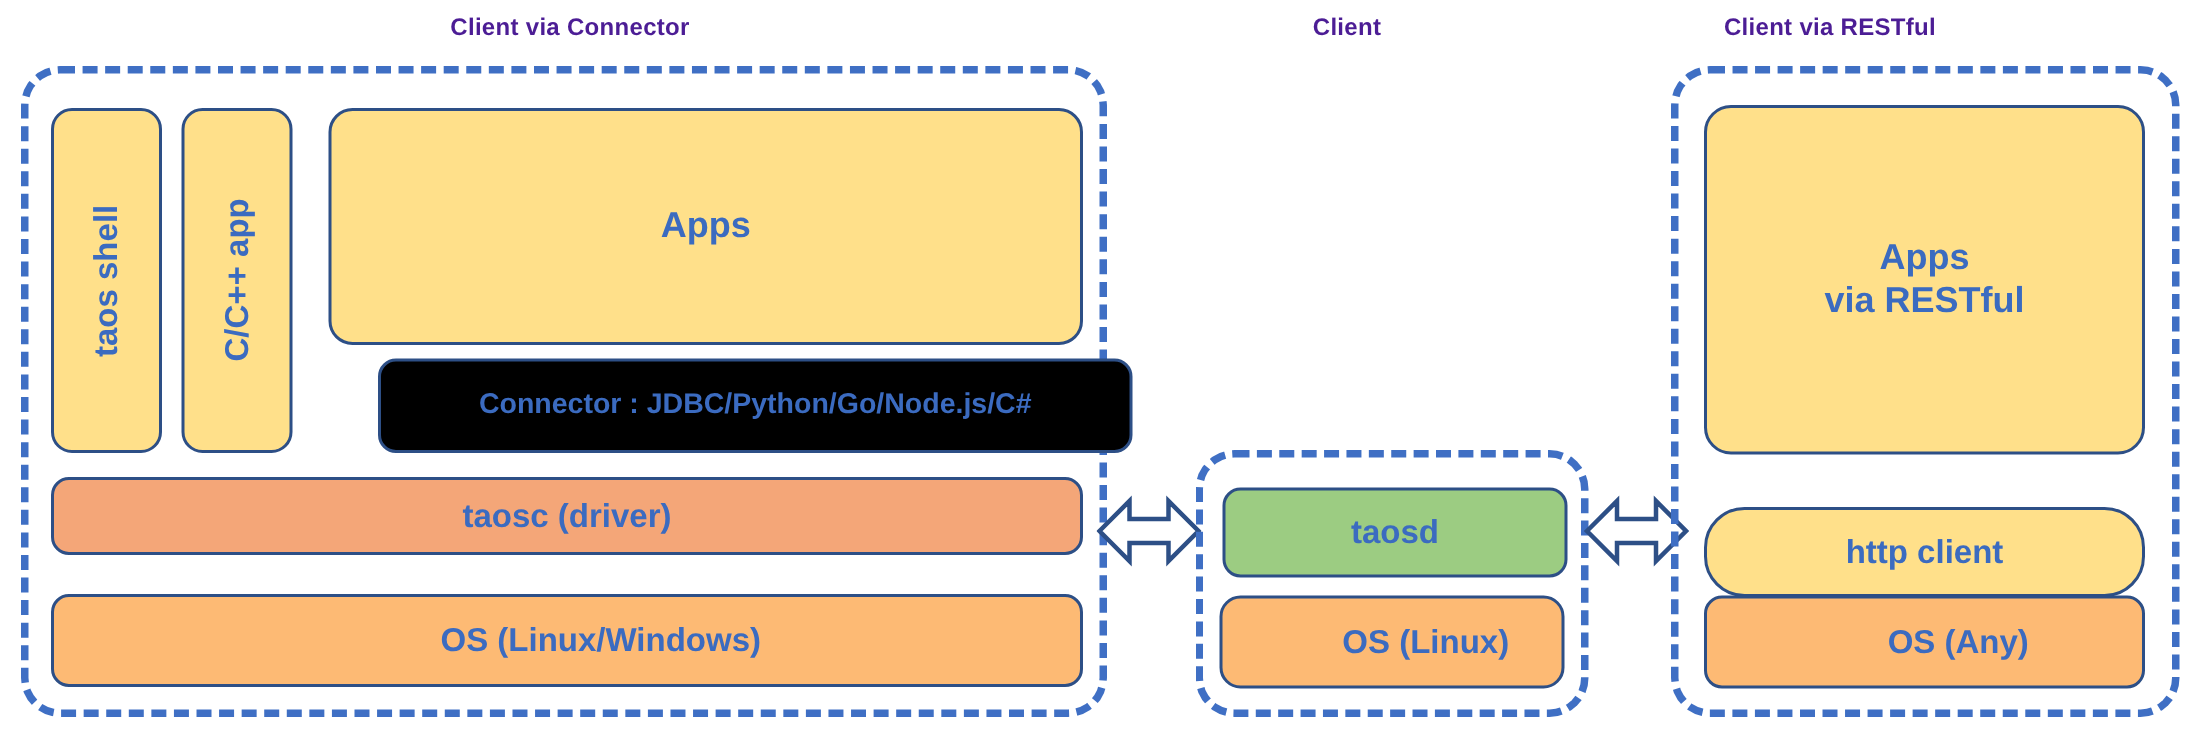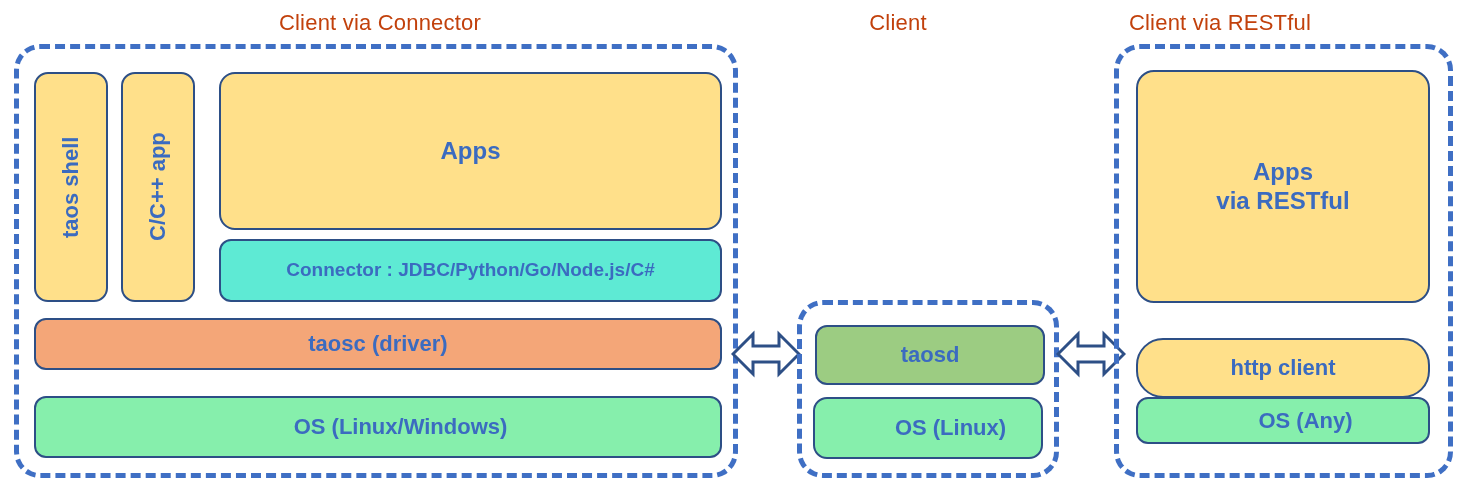--- a/index.html
+++ b/index.html
@@ -16,23 +16,23 @@
   }
 
   .stage {
     position: absolute;
     inset: 0;
   }
 
   
   .caption {
     position: absolute;
-    font-weight: normal;
-    font-size: 22px;
-    color: #c2410c;
+    font-weight: bold;
+    font-size: 16px;
+    color: #4c1d95;
     text-align: center;
     white-space: nowrap;
     letter-spacing: 0.2px;
   }
 
   
   .group {
     position: absolute;
     border: 5px dashed #3f6fc4;
     border-radius: 26px;
@@ -49,23 +49,23 @@
     color: #3b6bc0;
     font-weight: bold;
     display: flex;
     align-items: center;
     justify-content: center;
     text-align: center;
     line-height: 1.18;
   }
   .box.yellow { background: #ffe08a; }
   .box.orange { background: #f4a678; }
-  .box.blue   { background: #86efac; padding-left: 45px; }
+  .box.blue   { background: #fdba74; padding-left: 45px; }
   .box.green  { background: #9ccc82; }
-  .box.gray   { background: #5eead4; }
+  .box.gray   { background: #000000; margin-left: 33px; }
 
   .box.vertical {
     writing-mode: vertical-rl;
     transform: rotate(180deg);
     border-radius: 14px;
   }
   .fs-19 { font-size: 19px; }
   .fs-22 { font-size: 22px; }
   .fs-24 { font-size: 24px; }
 
@@ -119,15 +119,15 @@
     </svg>
   </div>
 
   <div class="group" style="left:1114px; top:44px; width:339px; height:434px;"></div>
 
   <div class="box yellow fs-24 multiline" style="left:1136px; top:70px; width:294px; height:233px; border-radius:18px;">Apps
 via RESTful</div>
 
   <div class="box yellow fs-22" style="left:1136px; top:338px; width:294px; height:60px;border-radius:27px;">http client</div>
 
-  <div class="box blue fs-22" style="left:1136px; top:397px; width:294px; height:47px;">OS (Any)</div>
+  <div class="box blue fs-22" style="left:1136px; top:397px; width:294px; height:62px;">OS (Any)</div>
 
 </div>
 
 </body></html>

